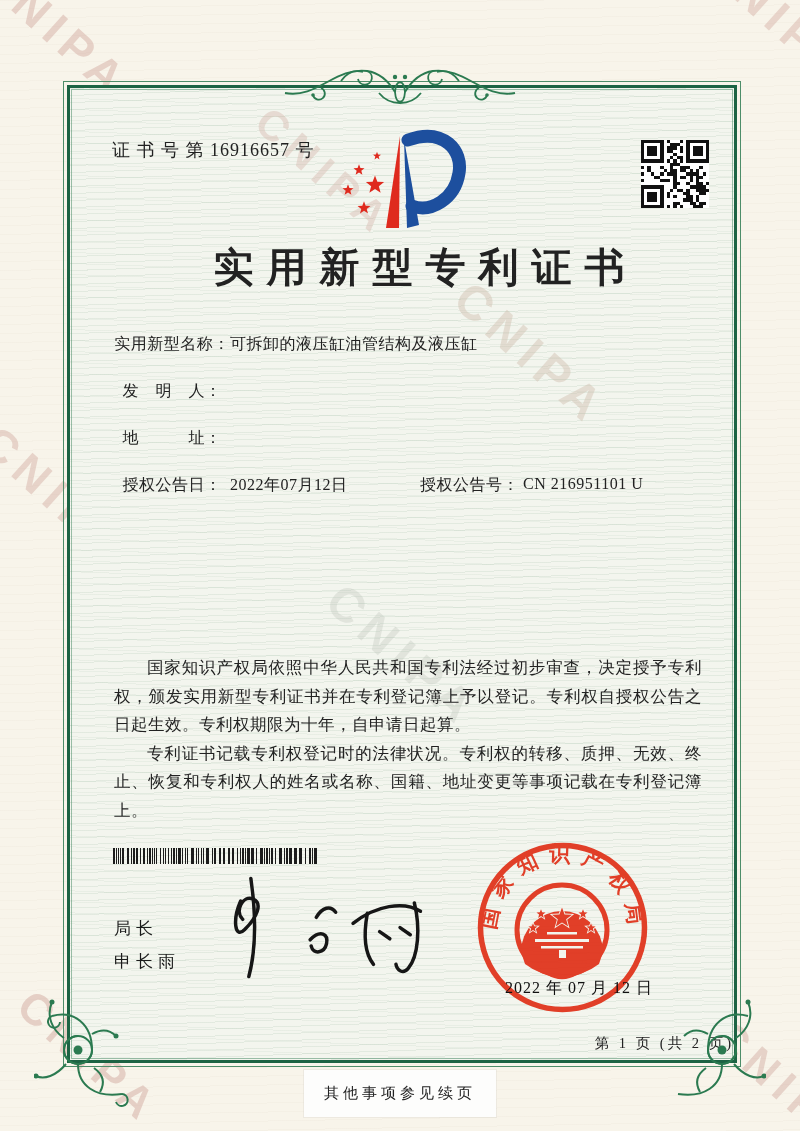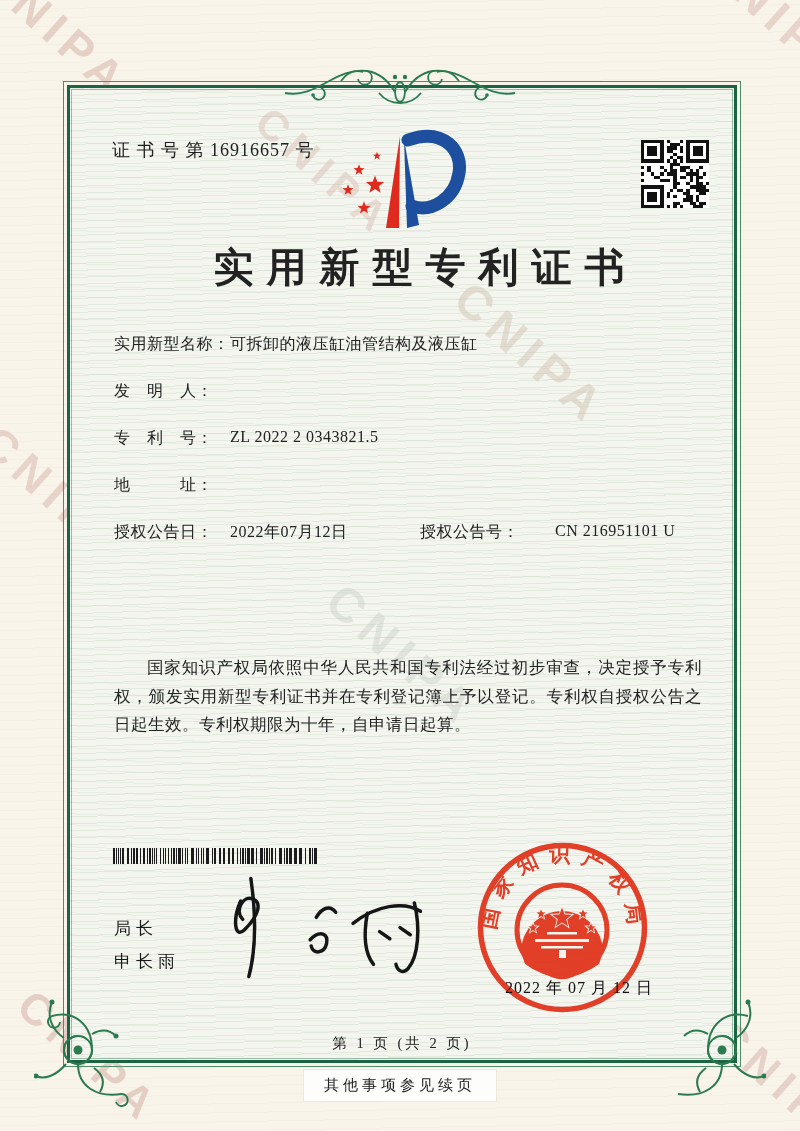--- a/index.html
+++ b/index.html
@@ -35,38 +35,38 @@
   .wmB{left:368px;top:238px;font-size:48px;color:rgba(206,186,170,0.42);}
   .wmC{left:240px;top:540px;font-size:48px;color:rgba(188,194,184,0.32);}
   
   .cert-no{position:absolute;left:42px;top:50px;font-size:18px;letter-spacing:1px;z-index:1;}
   .logo{position:absolute;left:258px;top:36px;width:142px;height:112px;z-index:1;}
   .qr{position:absolute;left:571px;top:52px;width:68px;height:68px;z-index:1;}
   .title{position:absolute;left:0;right:0;top:152px;text-align:center;
          font-size:40px;font-weight:700;letter-spacing:13px;z-index:1;white-space:nowrap;margin-left:47px;}
   .rows{position:absolute;left:44px;right:36px;top:246px;font-size:16px;z-index:1;}
   .row{height:47px;display:flex;align-items:flex-start;position:relative;}
-  .lbl{display:inline-block;width:116px;white-space:pre;letter-spacing:0.5px;flex:none;}
+  .lbl{display:inline-block;width:116px;white-space:pre;letter-spacing:0.5px;flex:none;text-align:center;}
   .val{letter-spacing:0.5px;}
-  .grant-no{position:absolute;left:306px;top:0;display:flex;gap:32px;}
+  .grant-no{position:absolute;left:306px;top:0;display:flex;}
   .grant-no .lbl{width:auto;margin-right:4px;}
   .paras{position:absolute;left:44px;right:32px;top:566px;font-size:16.5px;line-height:28.5px;
          text-align:justify;letter-spacing:0.5px;z-index:1;}
   .paras p{margin:0;text-indent:2em;}
   .barcode{position:absolute;left:43px;top:760px;width:206px;height:16px;z-index:1;}
   .director{position:absolute;left:44px;top:824px;font-size:17px;line-height:33px;
             letter-spacing:5px;font-family:"Liberation Sans",sans-serif;color:#1b1b1b;z-index:2;}
   .sig{position:absolute;left:140px;top:778px;width:235px;height:118px;z-index:2;}
   .seal{position:absolute;left:405px;top:752px;width:175px;height:175px;z-index:1;opacity:0.92;}
   .seal-date{position:absolute;left:418px;top:890px;width:165px;text-align:right;
              font-size:16px;letter-spacing:1px;color:#101010;z-index:2;white-space:nowrap;}
-  .pagenum{position:absolute;left:0;right:0;top:946px;text-align:center;
+  .pagenum{position:absolute;left:0;right:0;top:946px;text-align:right;
            font-size:14.5px;letter-spacing:3px;z-index:1;}
   .footer{position:absolute;left:50%;top:1070px;transform:translateX(-50%);
-          background:#fdfdfc;padding:6px 20px;font-size:15px;letter-spacing:4px;
+          background:#fdfdfc;padding:14px 20px;font-size:15px;letter-spacing:4px;
           box-shadow:0 0 0 1px rgba(120,120,110,0.08);z-index:2;white-space:nowrap;}
   .orn-top{position:absolute;left:283px;top:57px;width:234px;height:58px;z-index:2;}
   .orn-bl{position:absolute;left:34px;top:994px;width:112px;height:114px;z-index:2;}
   .orn-br{position:absolute;left:654px;top:994px;width:112px;height:114px;z-index:2;transform:scaleX(-1);}
 </style>
 </head>
 <body>
 
 <div class="page">
 
@@ -232,38 +232,35 @@
 
     <div class="rows">
       <div class="row">
         <span class="lbl">实用新型名称：</span>
         <span class="val">可拆卸的液压缸油管结构及液压缸</span>
       </div>
       <div class="row">
         <span class="lbl">发　明　人：</span>
       </div>
       <div class="row">
-        <span class="lbl">专　利　号：</span>
-        <span class="val">ZL 2022 2 0343821.5</span>
-      </div>
-      <div class="row">
         <span class="lbl">地　　　址：</span>
       </div>
       <div class="row">
         <span class="lbl">授权公告日：</span>
         <span class="val">2022年07月12日</span>
         <span class="grant-no">
           <span class="lbl">授权公告号：</span>
           <span class="val">CN 216951101 U</span>
         </span>
       </div>
     </div>
 
     <div class="paras">
       <p>国家知识产权局依照中华人民共和国专利法经过初步审查，决定授予专利权，颁发实用新型专利证书并在专利登记簿上予以登记。专利权自授权公告之日起生效。专利权期限为十年，自申请日起算。</p>
+      <p>专利证书记载专利权登记时的法律状况。专利权的转移、质押、无效、终止、恢复和专利权人的姓名或名称、国籍、地址变更等事项记载在专利登记簿上。</p>
     </div>
 
     <svg class="barcode" viewBox="0 0 206 16" preserveAspectRatio="none">
       <g id="barcode-bars" fill="#1c1c1c">
           <rect x="0" y="0" width="2" height="16"></rect>
           <rect x="3" y="0" width="1" height="16"></rect>
           <rect x="5" y="0" width="1" height="16"></rect>
           <rect x="7" y="0" width="1" height="16"></rect>
           <rect x="9" y="0" width="2" height="16"></rect>
           <rect x="14" y="0" width="2" height="16"></rect>

